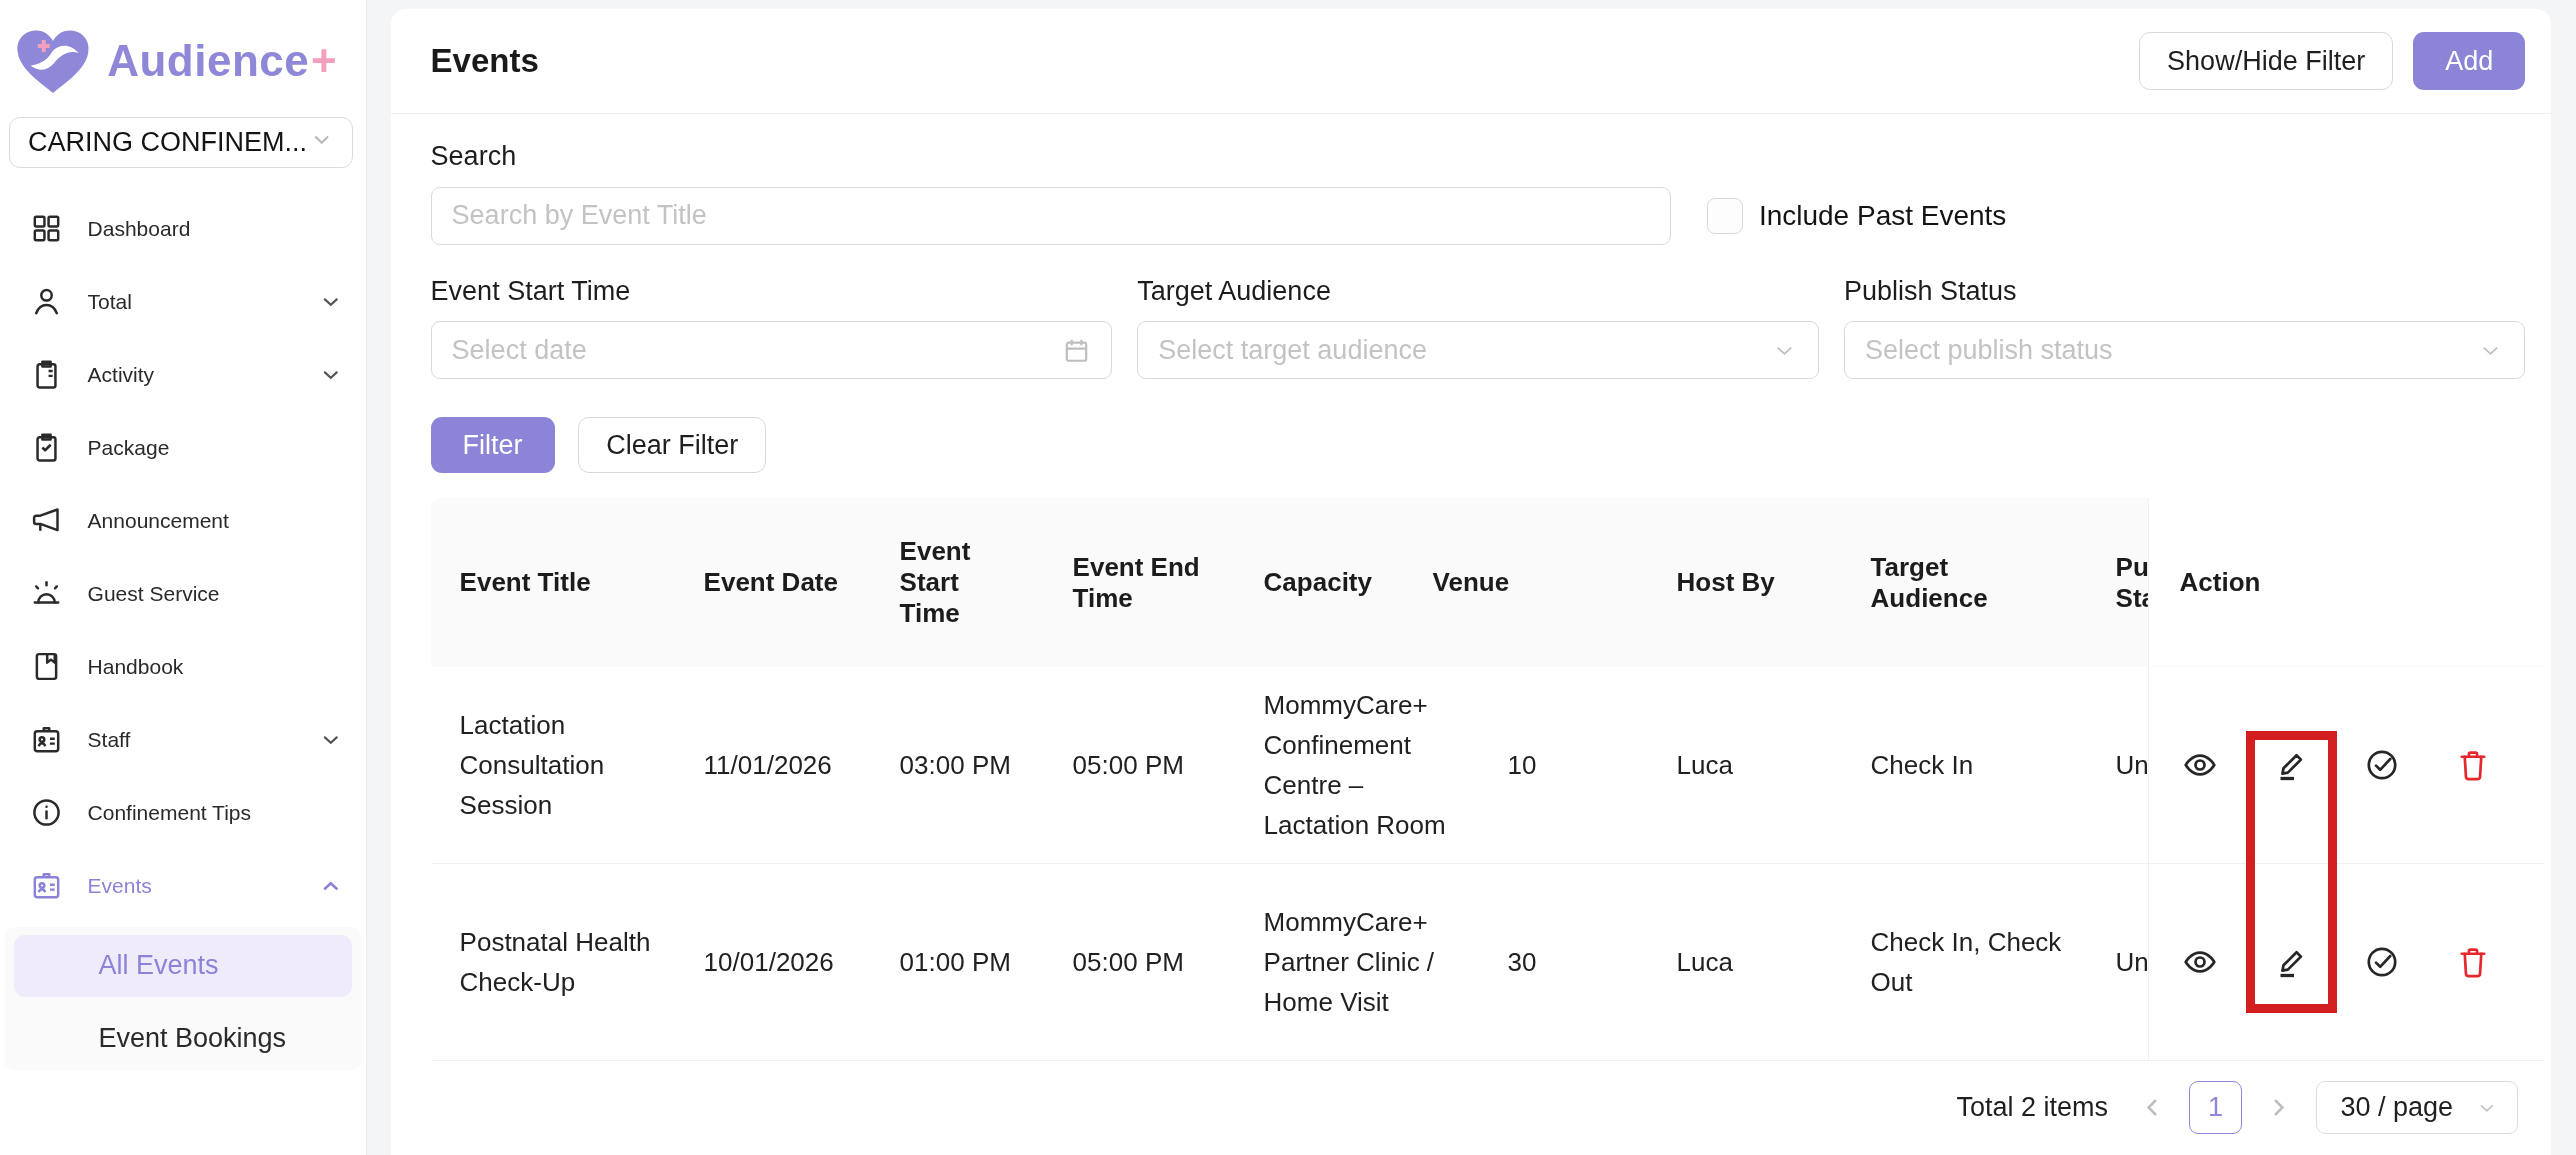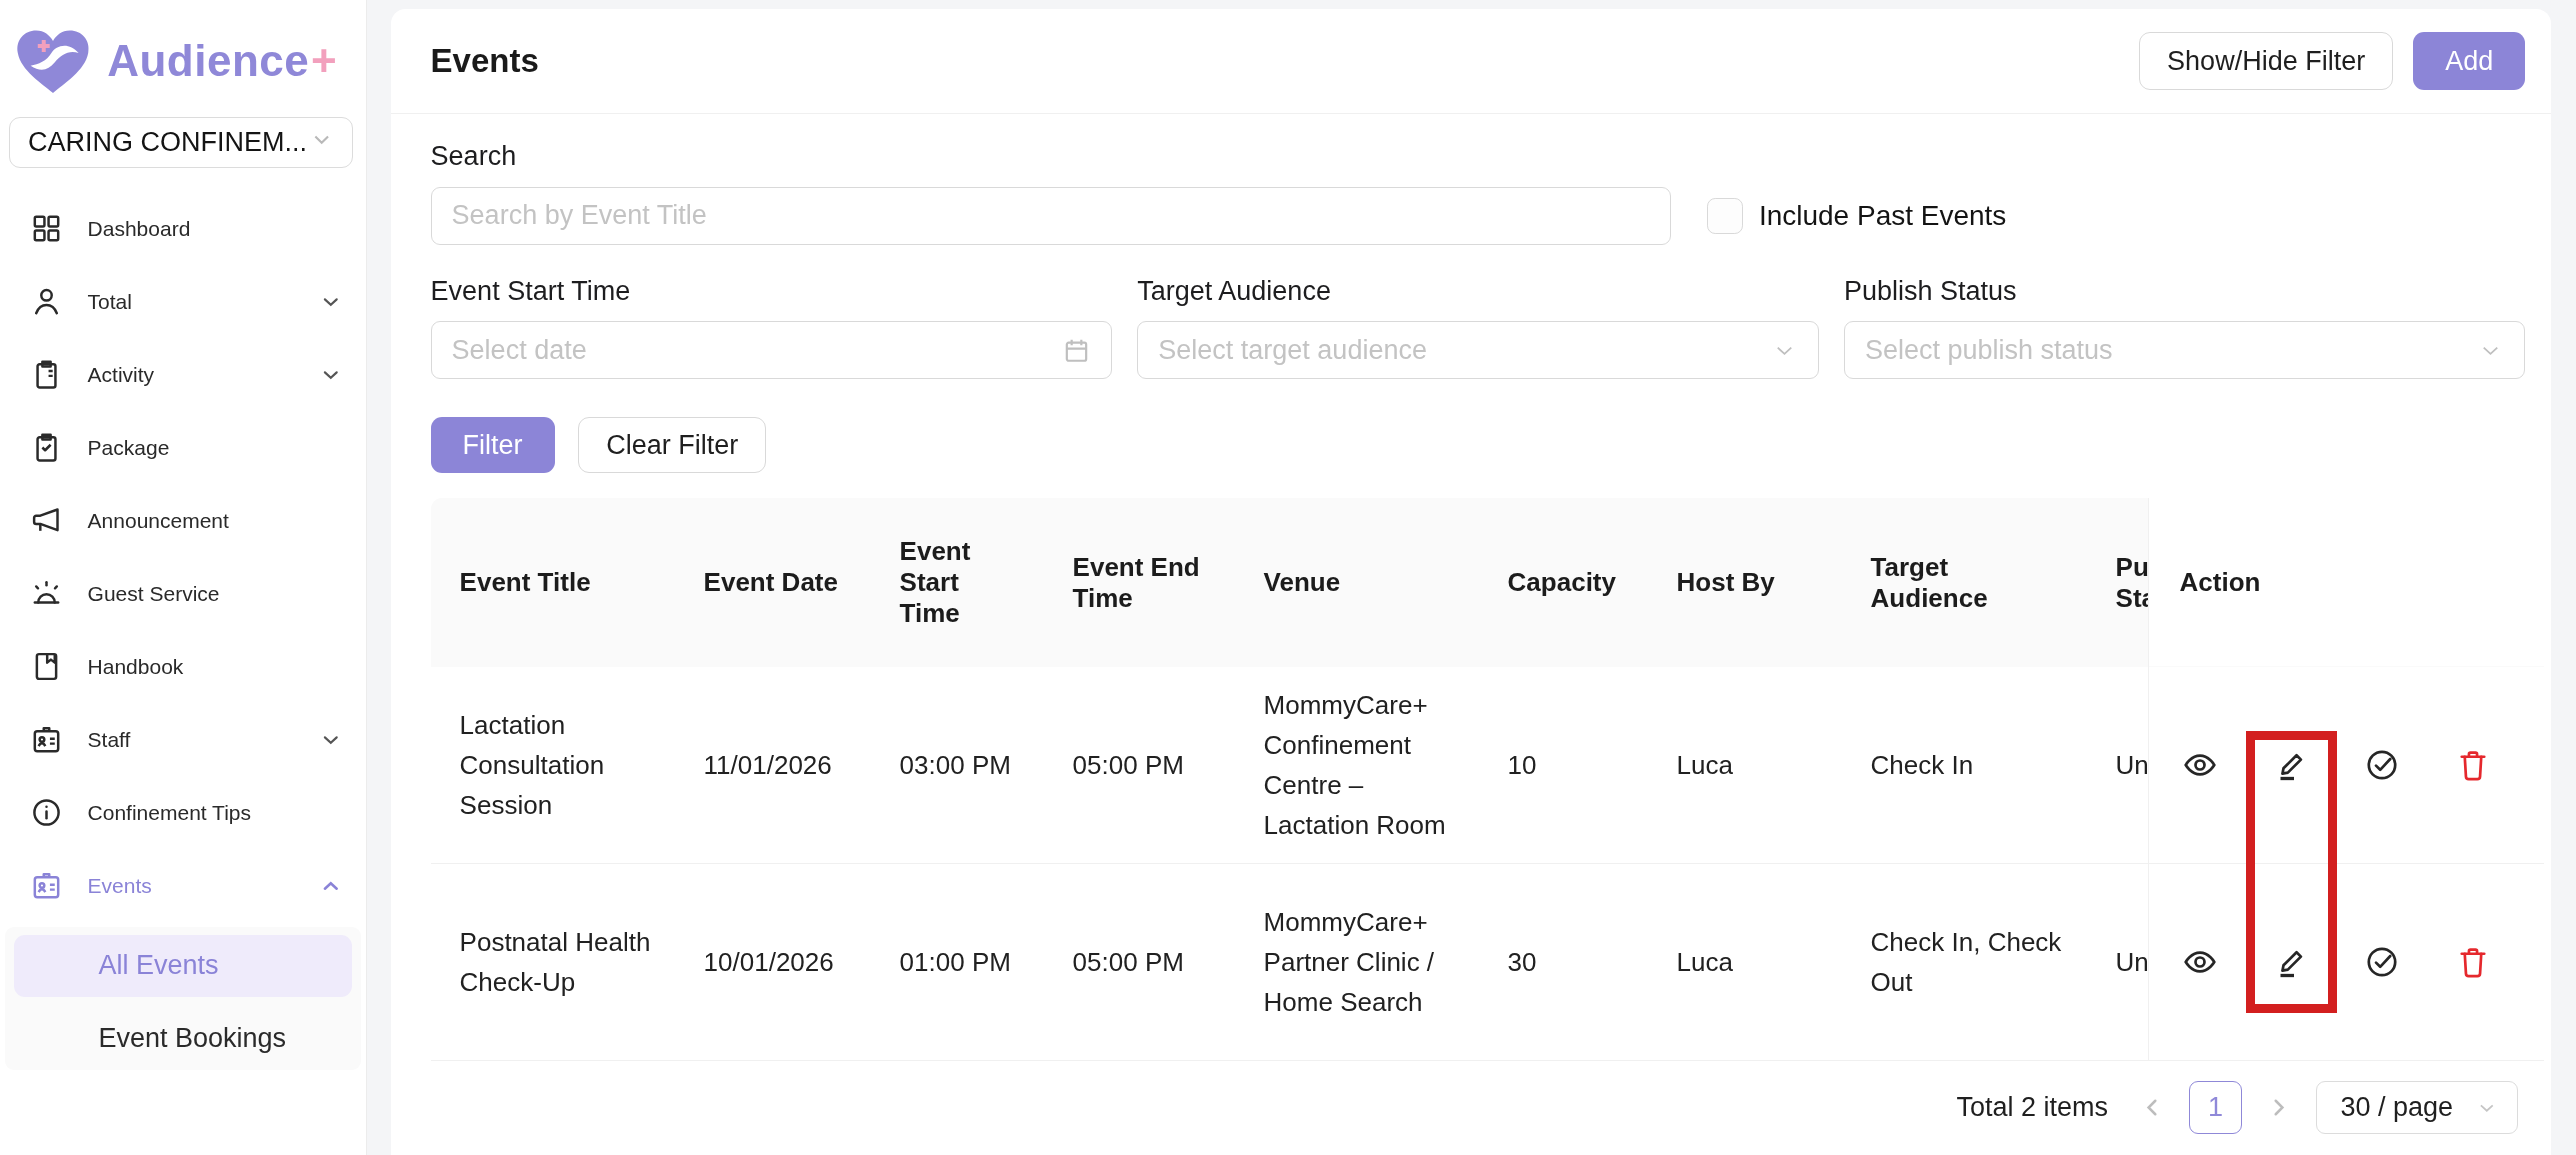--- a/index.html
+++ b/index.html
@@ -322,22 +322,22 @@
       </div>
     </div>
 
     <div class="table-wrap">
       <div class="t-row t-head">
         <div class="th c0">Event Title</div>
           <span class="sep-holder"></span>
         <div class="th c1">Event Date</div>
         <div class="th c2">Event Start Time</div>
         <div class="th c3">Event End Time</div>
+        <div class="th c5">Capacity</div>
         <div class="th c4">Venue</div>
-        <div class="th c5">Capacity</div>
         <div class="th c6">Host By</div>
         <div class="th c7">Target Audience</div>
         <div class="th c8">Publish Status</div>
       </div>
 
       <div class="t-row t-body-row">
         <div class="td c0">Lactation Consultation Session</div>
         <div class="td c1">11/01/2026</div>
         <div class="td c2">03:00 PM</div>
         <div class="td c3">05:00 PM</div>
@@ -346,21 +346,21 @@
         <div class="td c6">Luca</div>
         <div class="td c7">Check In</div>
         <div class="td c8">Un</div>
       </div>
 
       <div class="t-row t-body-row">
         <div class="td c0">Postnatal Health Check-Up</div>
         <div class="td c1">10/01/2026</div>
         <div class="td c2">01:00 PM</div>
         <div class="td c3">05:00 PM</div>
-        <div class="td c4">MommyCare+ Partner Clinic / Home Search</div>
+        <div class="td c4">MommyCare+ Partner Clinic / Home Visit</div>
         <div class="td c5">30</div>
         <div class="td c6">Luca</div>
         <div class="td c7">Check In, Check Out</div>
         <div class="td c8">Un</div>
       </div>
 
       <div class="action-col">
         <div class="action-head">Action</div>
         <div class="action-cell">
           <span class="act-icon icon-dark">

